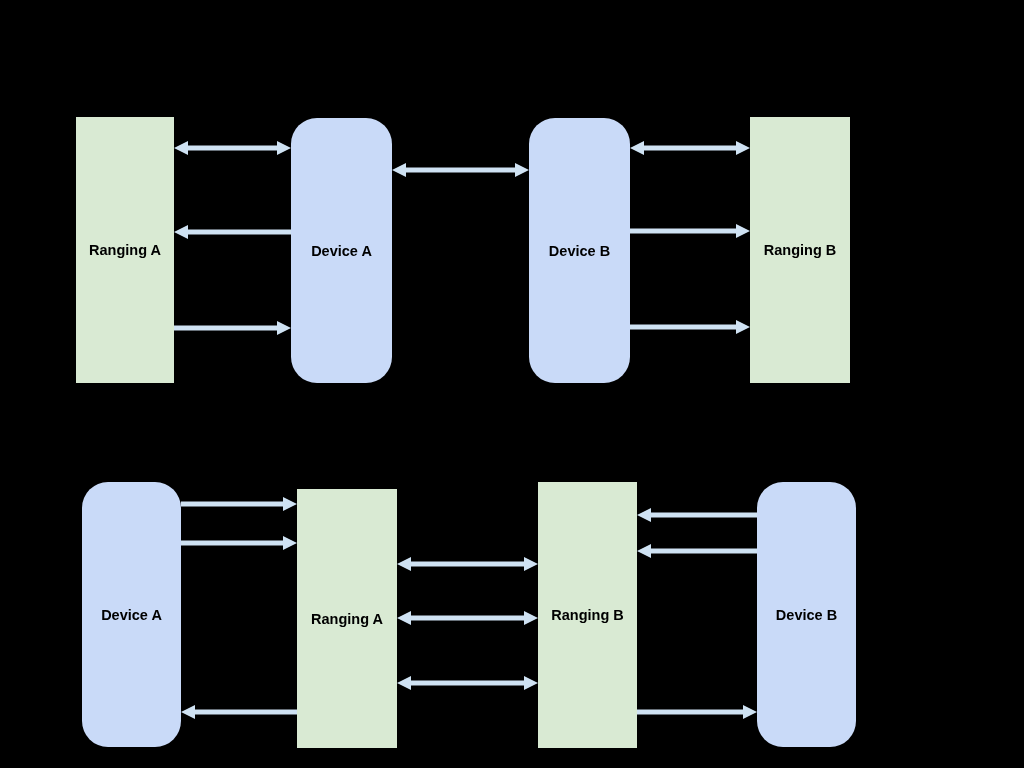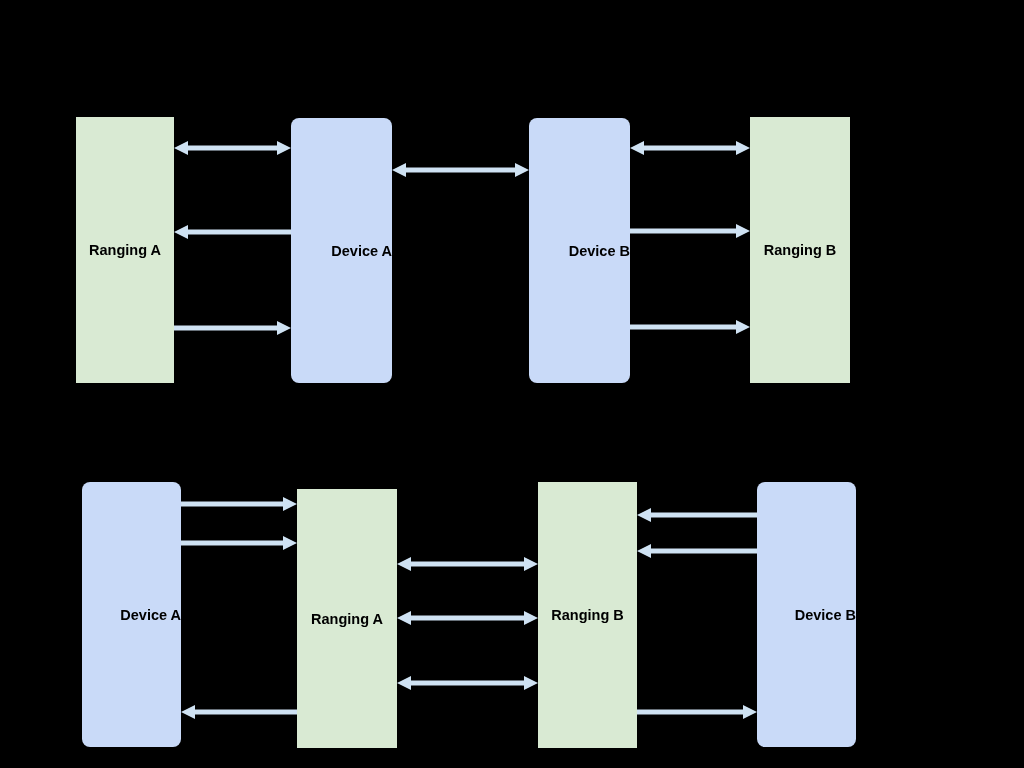--- a/index.html
+++ b/index.html
@@ -20,22 +20,21 @@
     display: flex;
     align-items: center;
     justify-content: center;
     font-weight: bold;
     font-size: 14.5px;
     color: #000000;
     text-align: center;
     box-sizing: border-box;
   }
   .box.rounded {
-    border-radius: 8px;
-    justify-content: flex-end;
+    border-radius: 26px;
   }
   .arrow {
     position: absolute;
   }
   .arrow .shaft {
     position: absolute;
     height: 5px;
     top: 50%;
     transform: translateY(-50%);
   }

